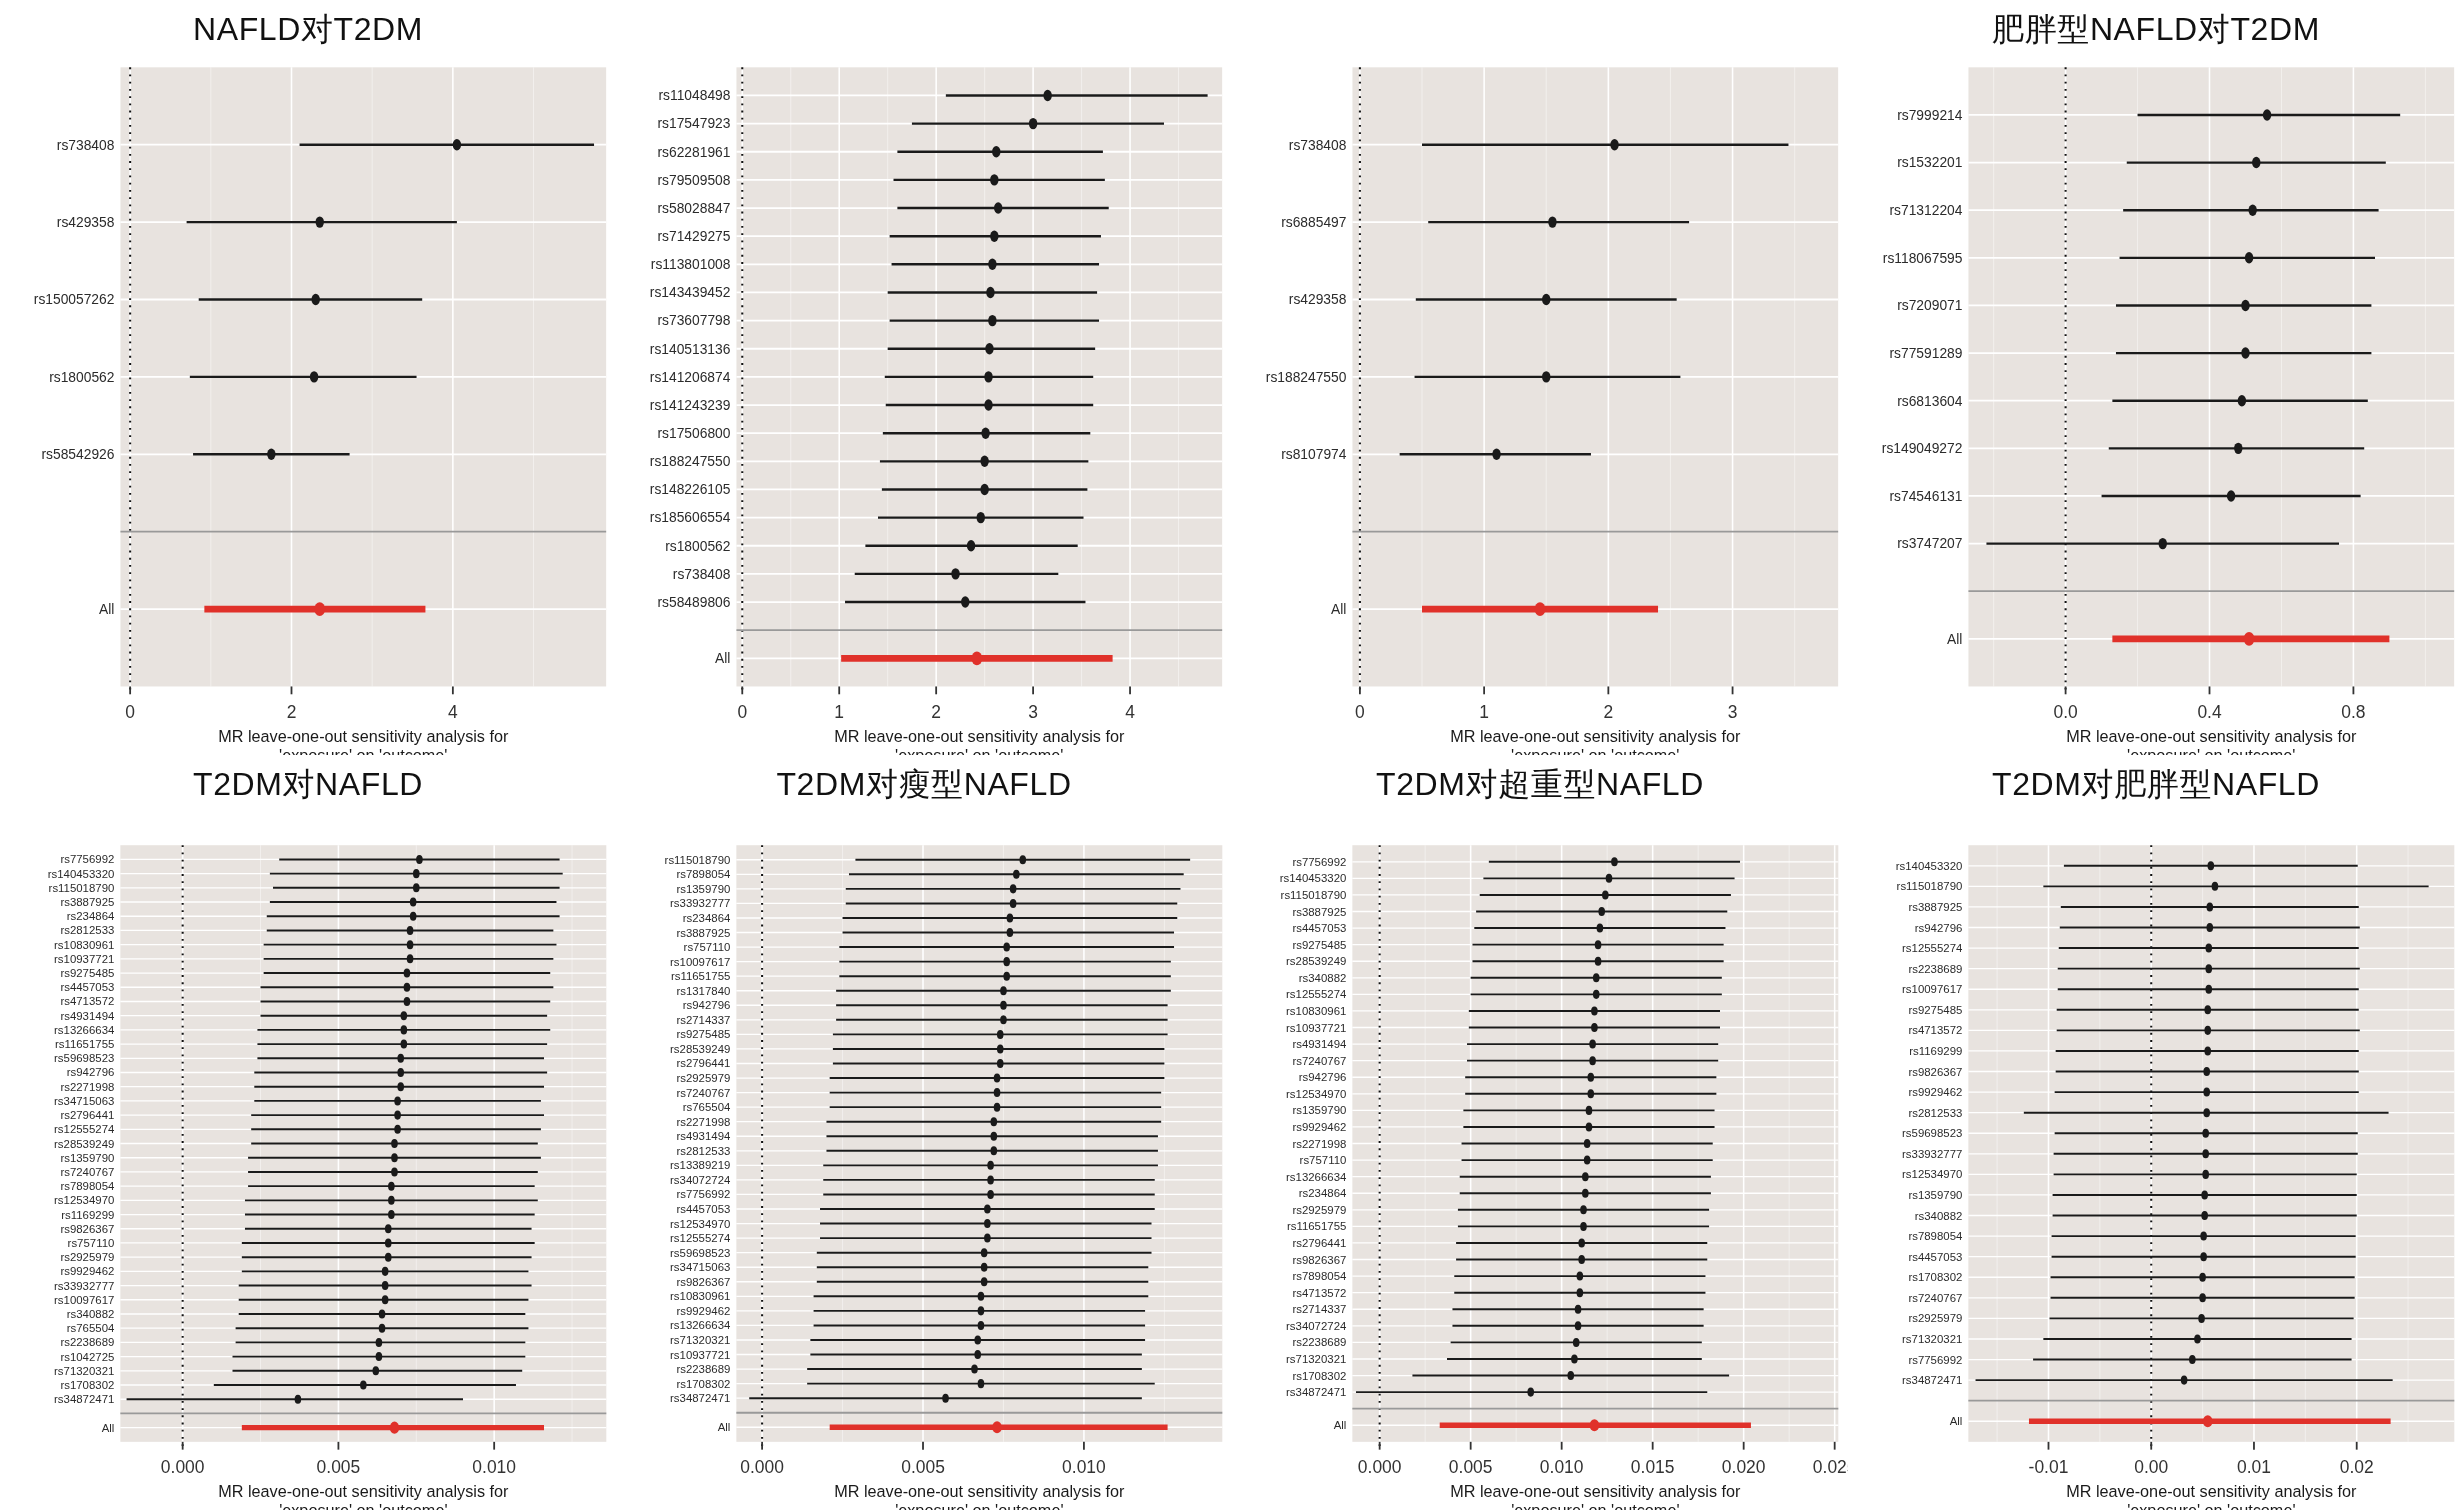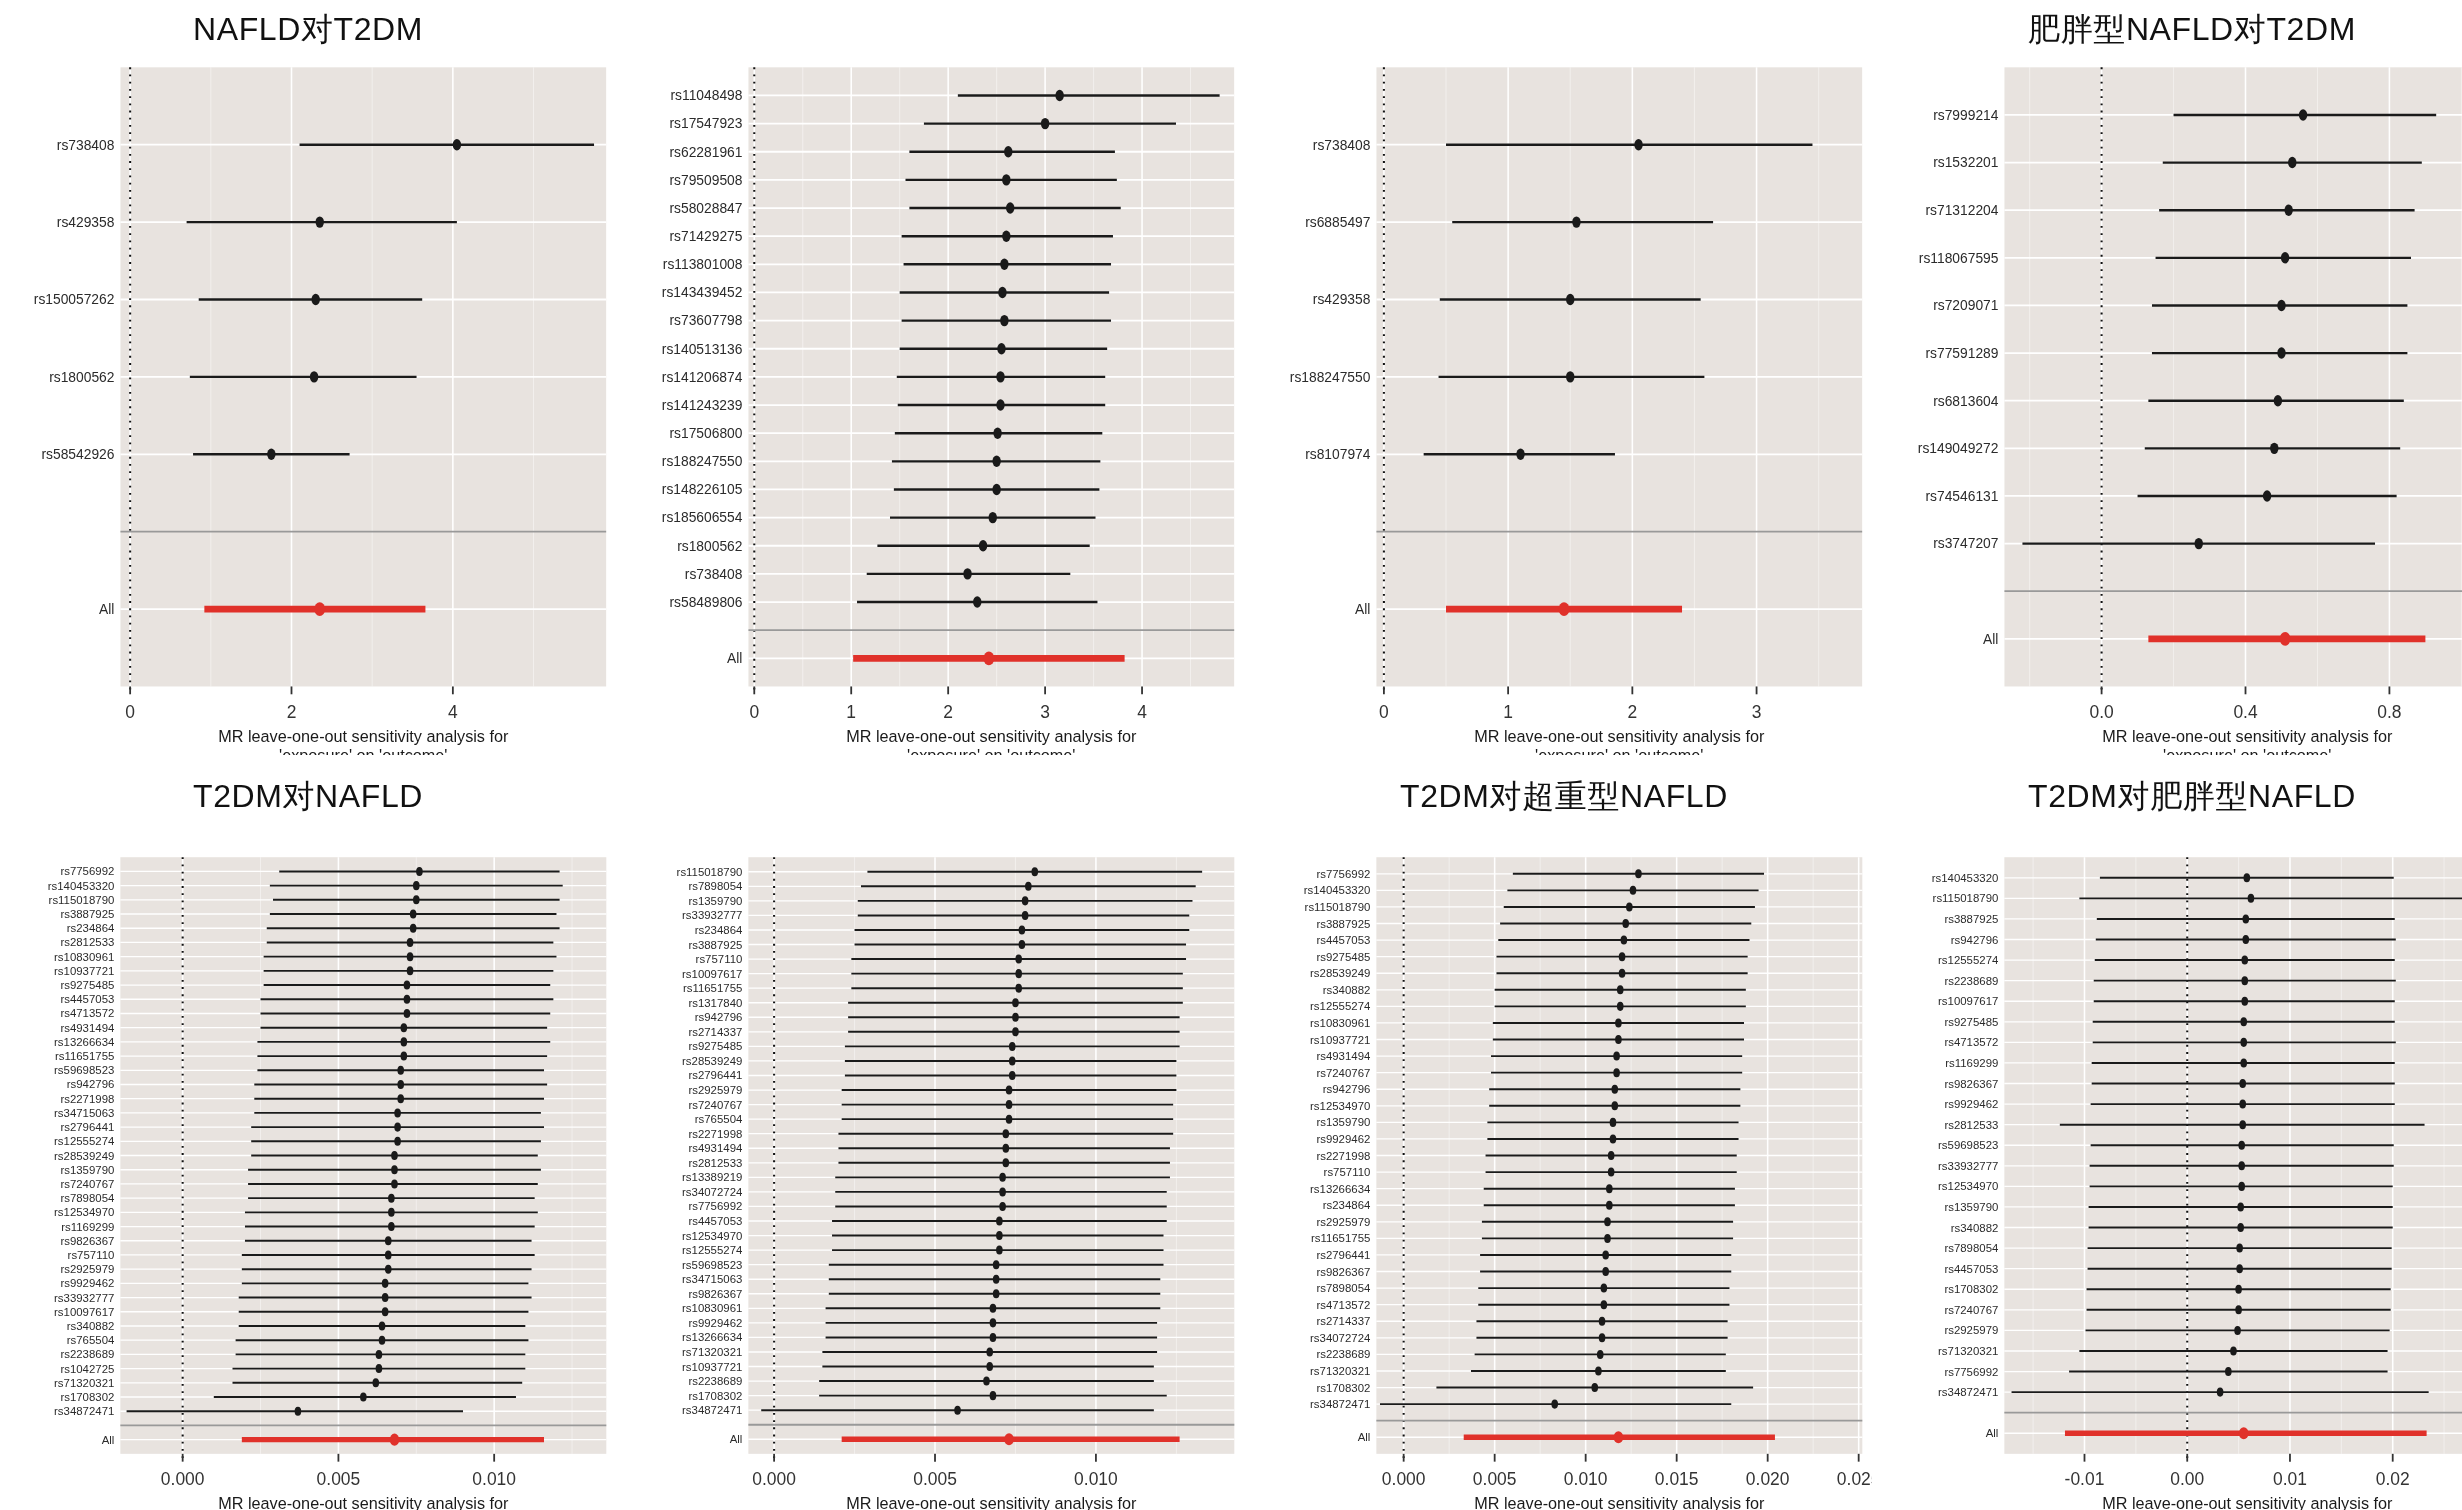--- a/index.html
+++ b/index.html
@@ -1,17 +1,17 @@
 <!DOCTYPE html>
 <html style="font-size:9.6px"><head>
 <meta charset="utf-8">
 <style>
   html,body{margin:0;padding:0;background:#ffffff;}
   body{width:2462px;height:1511px;font-family:"Liberation Sans","DejaVu Sans",sans-serif;}
-  .grid{display:grid;grid-template-columns:repeat(4,616px);grid-template-rows:755px 756px;width:2462px;height:1511px;gap:12px;}
+  .grid{display:grid;grid-template-columns:repeat(4,616px);grid-template-rows:755px 756px;width:2462px;height:1511px;}
   .panel{position:relative;width:616px;height:100%;overflow:hidden;}
   .panel h2{position:absolute;top:8.4px;left:0;width:100%;margin:0;text-align:center;
             font-size:32px;font-weight:500;color:#111;letter-spacing:0.6px;}
   .panel svg{position:absolute;left:0;top:0;}
 </style>
 </head>
 <body>
 
 <div class="grid">
   <div class="panel">
@@ -461,20 +461,21 @@
         <text x="303.5897435897436" y="1194" text-anchor="middle" font-size="29" fill="#333333">0.000</text>
         <line x1="562.5641025641025" x2="562.5641025641025" y1="1142" y2="1155" stroke="#333333" stroke-width="3"></line>
         <text x="562.5641025641025" y="1194" text-anchor="middle" font-size="29" fill="#333333">0.005</text>
         <line x1="821.5384615384615" x2="821.5384615384615" y1="1142" y2="1155" stroke="#333333" stroke-width="3"></line>
         <text x="821.5384615384615" y="1194" text-anchor="middle" font-size="29" fill="#333333">0.010</text>
         <text x="604" y="1234" text-anchor="middle" font-size="27" fill="#1a1a1a">MR leave-one-out sensitivity analysis for</text>
         <text x="604" y="1266" text-anchor="middle" font-size="27" fill="#1a1a1a">'exposure' on 'outcome'</text>
       </svg>
   </div>
   <div class="panel">
+    <h2>T2DM对瘦型NAFLD</h2>
     <svg width="616" height="756" viewBox="0 0 1024 1257">
         <rect x="200" y="150" width="808" height="992" fill="#e8e3df"></rect>
         <line x1="200" x2="1008" y1="174.1951219512195" y2="174.1951219512195" stroke="#ffffff" stroke-width="2.2"></line>
         <line x1="200" x2="1008" y1="198.390243902439" y2="198.390243902439" stroke="#ffffff" stroke-width="2.2"></line>
         <line x1="200" x2="1008" y1="222.58536585365854" y2="222.58536585365854" stroke="#ffffff" stroke-width="2.2"></line>
         <line x1="200" x2="1008" y1="246.78048780487805" y2="246.78048780487805" stroke="#ffffff" stroke-width="2.2"></line>
         <line x1="200" x2="1008" y1="270.9756097560976" y2="270.9756097560976" stroke="#ffffff" stroke-width="2.2"></line>
         <line x1="200" x2="1008" y1="295.1707317073171" y2="295.1707317073171" stroke="#ffffff" stroke-width="2.2"></line>
         <line x1="200" x2="1008" y1="319.3658536585366" y2="319.3658536585366" stroke="#ffffff" stroke-width="2.2"></line>
         <line x1="200" x2="1008" y1="343.5609756097561" y2="343.5609756097561" stroke="#ffffff" stroke-width="2.2"></line>

